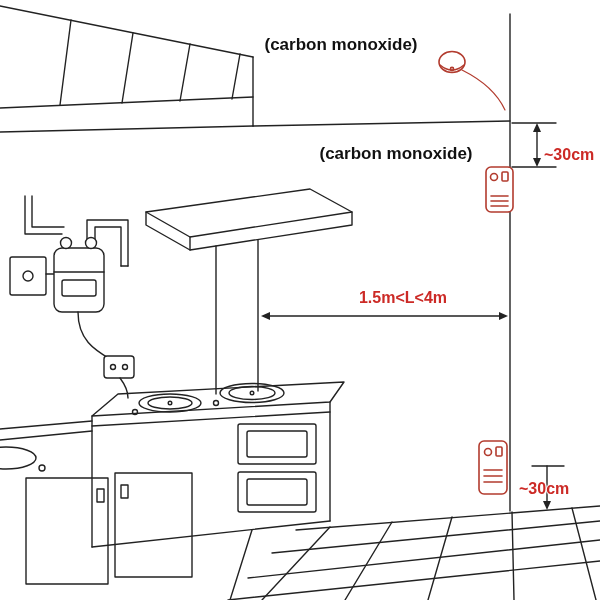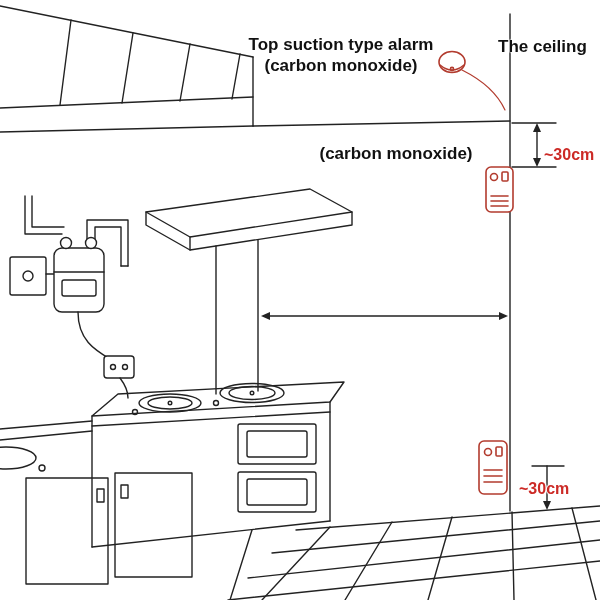--- a/index.html
+++ b/index.html
@@ -174,28 +174,27 @@
     </g>
 
     <g>
       <line class="ink" x1="264" y1="316" x2="505" y2="316"></line>
       <polygon class="arrowhead" points="261,316 270,312 270,320"></polygon>
       <polygon class="arrowhead" points="508,316 499,312 499,320"></polygon>
     </g>
   </svg>
 
   <div class="label" style="left:234px;top:34px;width:214px;">
-    <span>Top suction type alarm</span>
     <span>(carbon monoxide)</span>
   </div>
 
-  <div class="label halo" style="left:498px;top:36px;text-align:left;">The ceiling</div>
 
   <div class="label" style="left:303px;top:143px;width:186px;">
     <span>(carbon monoxide)</span>
   </div>
 
   <div class="red-label" style="left:544px;top:146px;">~30cm</div>
 
   <div class="red-label halo" style="left:519px;top:480px;">~30cm</div>
 
+  <div class="red-label" style="left:320px;top:289px;width:166px;text-align:center;">1.5m&lt;L&lt;4m</div>
 
 </div>
 
 </body></html>

